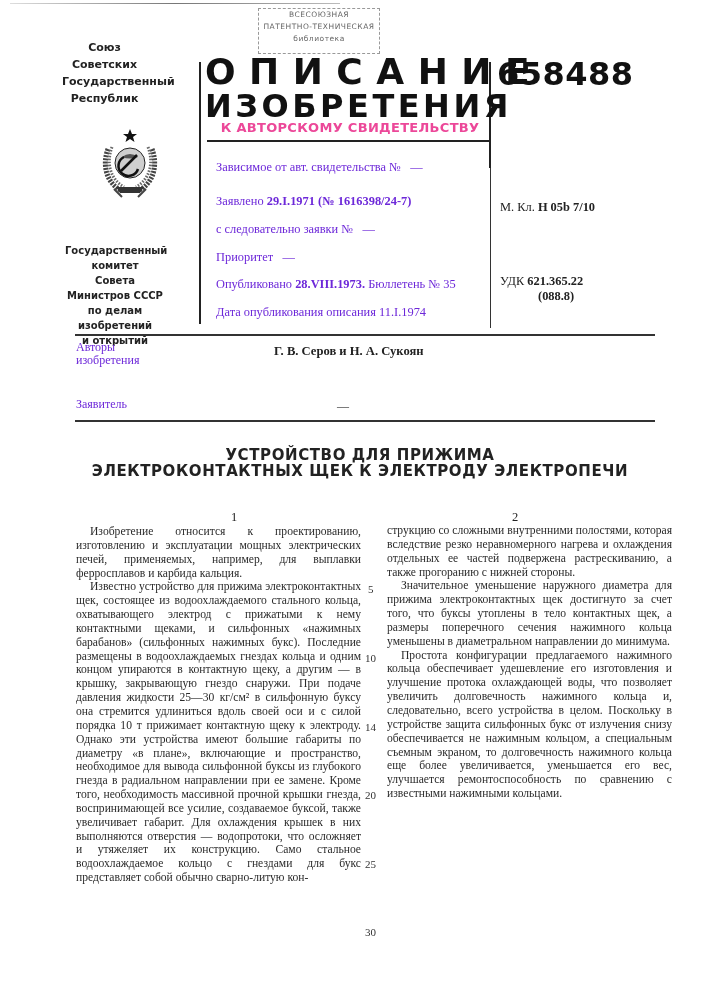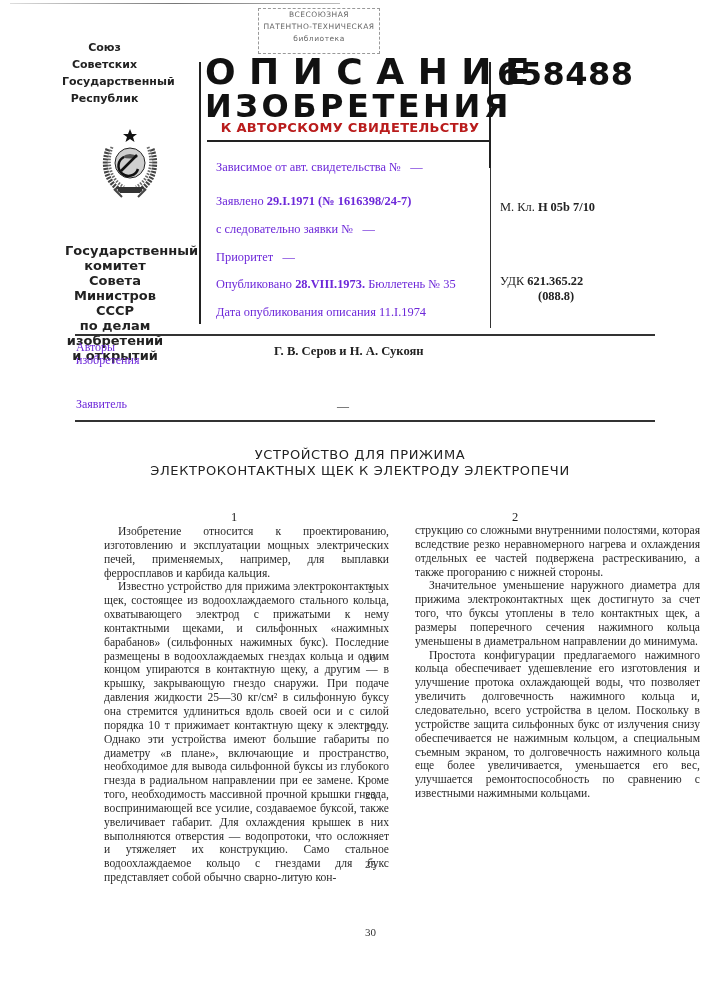--- a/index.html
+++ b/index.html
@@ -14,55 +14,55 @@
   
   .top-line { left: 10px; top: 3px; width: 330px; height: 1px; background: linear-gradient(to right, #ddd, #777, #bbb); }
 
   
   .stamp { left: 258px; top: 8px; width: 120px; height: 44px; border: 1px dashed #999; color: #666; font-size: 7.5px; text-align: center; line-height: 12px; letter-spacing: 0.5px; }
   .stamp div { white-space: nowrap; overflow: hidden; }
 
   
   .union { left: 62px; top: 39px; width: 85px; text-align: center; font-size: 11px; line-height: 17px; font-weight: bold; color: #222; }
   .emblem { left: 100px; top: 127px; width: 60px; height: 72px; }
-  .committee { left: 65px; top: 243px; width: 100px; text-align: center; font-size: 13px; line-height: 15px; font-weight: bold; color: #222; }
+  .committee { left: 65px; top: 243px; width: 100px; text-align: center; font-size: 10px; line-height: 15px; font-weight: bold; color: #222; }
 
   
   .vrule-left { left: 199px; top: 62px; width: 1.5px; height: 262px; background: #222; }
   .vrule-right { left: 489px; top: 62px; width: 1.5px; height: 106px; background: #222; }
   .vrule-right2 { left: 490px; top: 168px; width: 1px; height: 160px; background: #333; }
 
   
   .title1 { left: 205px; top: 52px; width: 285px; font-size: 36px; font-weight: bold; letter-spacing: 13.5px; line-height: 40px; color: #111; white-space: nowrap; }
   .title2 { left: 205px; top: 86px; width: 285px; font-size: 32px; font-weight: bold; letter-spacing: 3.5px; line-height: 40px; color: #111; white-space: nowrap; }
-  .subtitle { left: 215px; top: 120px; width: 270px; font-size: 13px; font-weight: bold; letter-spacing: 0.3px; color: #b91c1c; text-align: center; white-space: nowrap; }
+  .subtitle { left: 215px; top: 120px; width: 270px; font-size: 13px; font-weight: bold; letter-spacing: 0.3px; color: #ec4899; text-align: center; white-space: nowrap; }
   .subtitle-rule { left: 207px; top: 140px; width: 282px; height: 2px; background: #222; }
   .patent-no { left: 497px; top: 55px; font-size: 32px; font-weight: bold; color: #111; letter-spacing: 0.5px; }
 
   
   .meta { left: 216px; font-size: 12.4px; color: #6d28d9; white-space: nowrap; }
   .meta b { font-weight: bold; }
   .class { left: 500px; top: 200px; font-size: 12.4px; color: #222; white-space: nowrap; }
   .udk { left: 500px; top: 274px; font-size: 12.4px; color: #222; line-height: 15px; }
   .udk .sub { padding-left: 38px; font-weight: bold; }
 
   
   .hrule { left: 75px; width: 580px; height: 1.5px; background: #333; }
 
   
   .lbl { left: 76px; font-size: 12px; color: #6d28d9; line-height: 13px; }
   .authors-names { left: 274px; top: 344px; font-size: 12.6px; font-weight: bold; color: #222; }
   .applicant-val { left: 337px; top: 399px; font-size: 12px; color: #333; }
 
   
-  .doc-heading { left: 60px; top: 447px; width: 600px; text-align: center; font-size: 13px; font-weight: normal; line-height: 16px; color: #222; letter-spacing: 0.6px; }
+  .doc-heading { left: 60px; top: 447px; width: 600px; text-align: center; font-size: 15px; font-weight: bold; line-height: 16px; color: #222; letter-spacing: 0.6px; }
 
   
   .col-no { font-size: 12.5px; color: #222; }
-  .col { font-size: 11.6px; line-height: 13.85px; color: #2a2a2a; text-align: justify; width: 285px; margin-left: 28px; }
+  .col { font-size: 11.6px; line-height: 13.85px; color: #2a2a2a; text-align: justify; width: 285px; }
   .col p { margin: 0; text-indent: 14px; }
   .col p.noindent { text-indent: 0; }
   .col-left { left: 76px; top: 525px; }
   .col-right { left: 387px; top: 524px; }
   .ln { font-size: 11px; color: #333; }
 </style>
 </head>
 <body>
 
 <div class="abs top-line"></div>
@@ -175,16 +175,16 @@
 </div>
 
 <div class="abs col col-right">
   <p class="noindent">струкцию со сложными внутренними полостями, которая вследствие резко неравномерного нагрева и охлаждения отдельных ее частей подвержена растрескиванию, а также прогоранию с нижней стороны.</p>
   <p>Значительное уменьшение наружного диаметра для прижима электроконтактных щек достигнуто за счет того, что буксы утоплены в тело контактных щек, а размеры поперечного сечения нажимного кольца уменьшены в диаметральном направлении до минимума.</p>
   <p>Простота конфигурации предлагаемого нажимного кольца обеспечивает удешевление его изготовления и улучшение протока охлаждающей воды, что позволяет увеличить долговечность нажимного кольца и, следовательно, всего устройства в целом. Поскольку в устройстве защита сильфонных букс от излучения снизу обеспечивается не нажимным кольцом, а специальным съемным экраном, то долговечность нажимного кольца еще более увеличивается, уменьшается его вес, улучшается ремонтоспособность по сравнению с известными нажимными кольцами.</p>
 </div>
 
 <div class="abs ln" style="left:368px; top:583px">5</div>
 <div class="abs ln" style="left:365px; top:652px">10</div>
-<div class="abs ln" style="left:365px; top:721px">15</div>
+<div class="abs ln" style="left:365px; top:721px">14</div>
 <div class="abs ln" style="left:365px; top:789px">20</div>
 <div class="abs ln" style="left:365px; top:858px">25</div>
 <div class="abs ln" style="left:365px; top:926px">30</div>
 
 </body></html>

